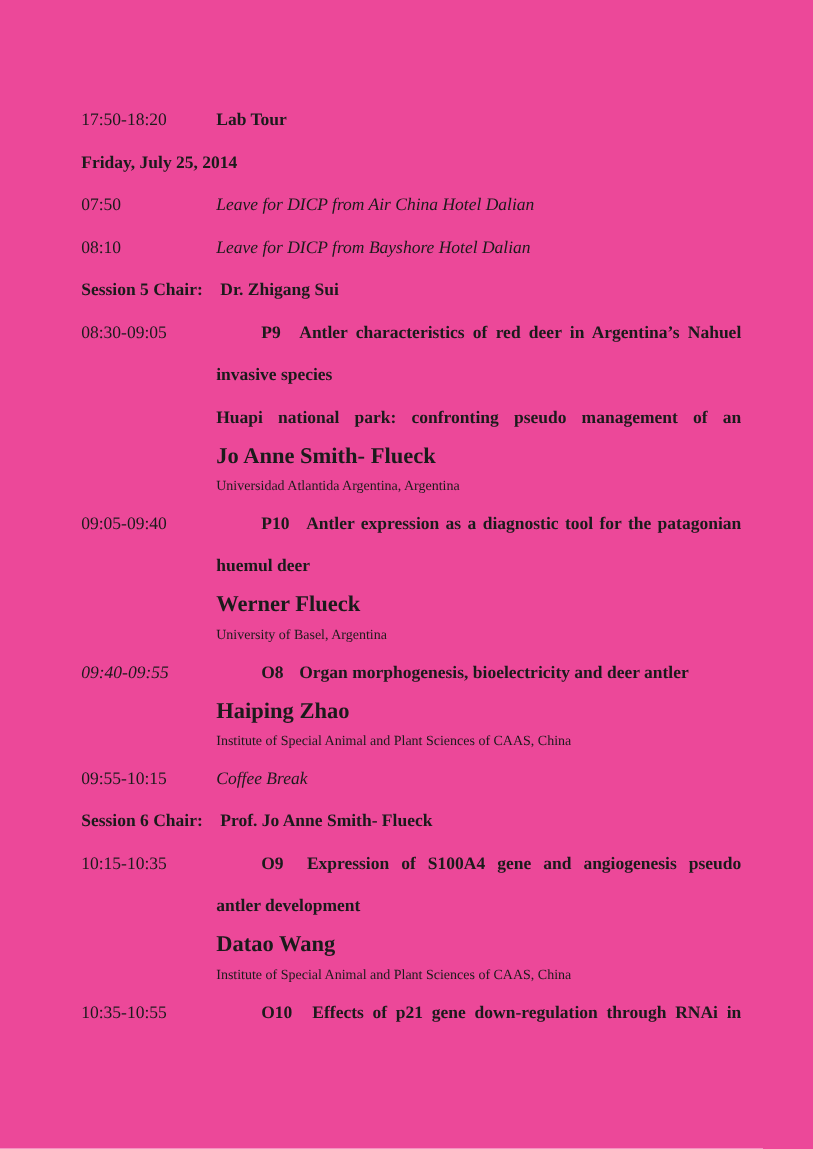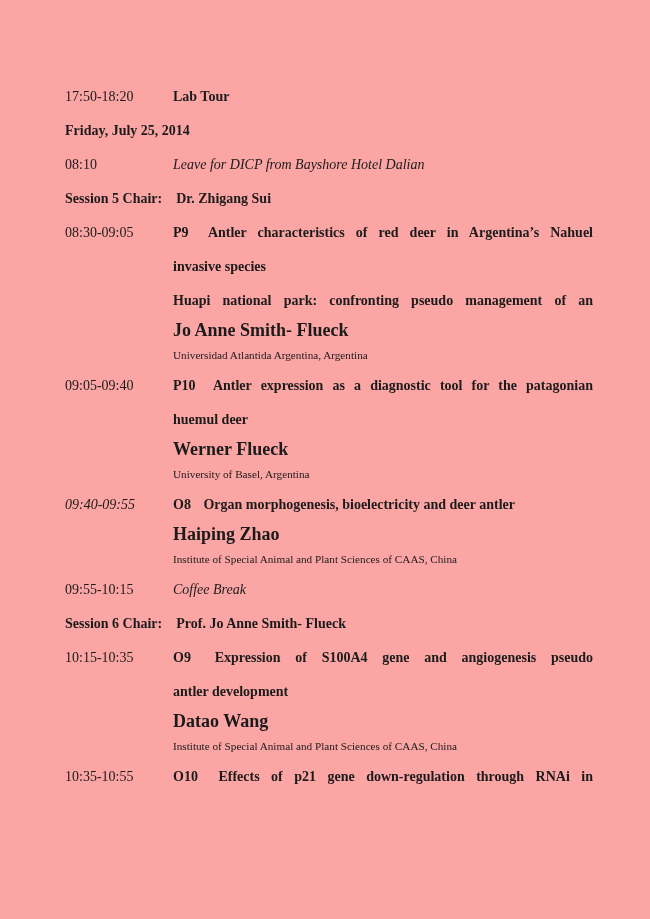--- a/index.html
+++ b/index.html
@@ -5,21 +5,21 @@
   html, body {
     margin: 0;
     padding: 0;
     background: #ffffff;
   }
   .page {
     position: relative;
     width: 650px;
     height: 919px;
     box-sizing: border-box;
-    background: #fca5a5;
+    background: #ec4899;
     padding: 80px 57px 0 65px;
     overflow: hidden;
     font-family: "Liberation Serif", "DejaVu Serif", serif;
     color: #1b1b1b;
   }
   .row {
     display: flex;
     font-size: 14px;
     line-height: 34px;
   }
@@ -38,21 +38,21 @@
   .entry { margin-bottom: 5px; justify-content: flex-end; }
   .tline {
     font-weight: bold;
     line-height: 34px;
     text-align: justify;
     text-align-last: justify;
   }
   .tline.last {
     text-align-last: left;
   }
-  .code { margin-right: 9px; }
+  .code { margin-right: 9px; margin-left: 36px; }
   .author {
     font-weight: bold;
     font-size: 18px;
     line-height: 20px;
     margin-top: 2px;
   }
   .affiliation {
     font-size: 11.2px;
     line-height: 18px;
     margin-top: 6px;
@@ -65,20 +65,24 @@
 
   <div class="row">
     <span class="time">17:50-18:20</span>
     <span class="content bold">Lab Tour</span>
   </div>
 
   <div class="row heading">
     <span>Friday, July 25, 2014</span>
   </div>
 
+  <div class="row">
+    <span class="time">07:50</span>
+    <span class="content it">Leave for DICP from Air China Hotel Dalian</span>
+  </div>
 
   <div class="row">
     <span class="time">08:10</span>
     <span class="content it">Leave for DICP from Bayshore Hotel Dalian</span>
   </div>
 
   <div class="row heading">
     <span>Session 5 Chair:</span>
     <span class="chair-name gap-wide">Dr. Zhigang Sui</span>
   </div>

